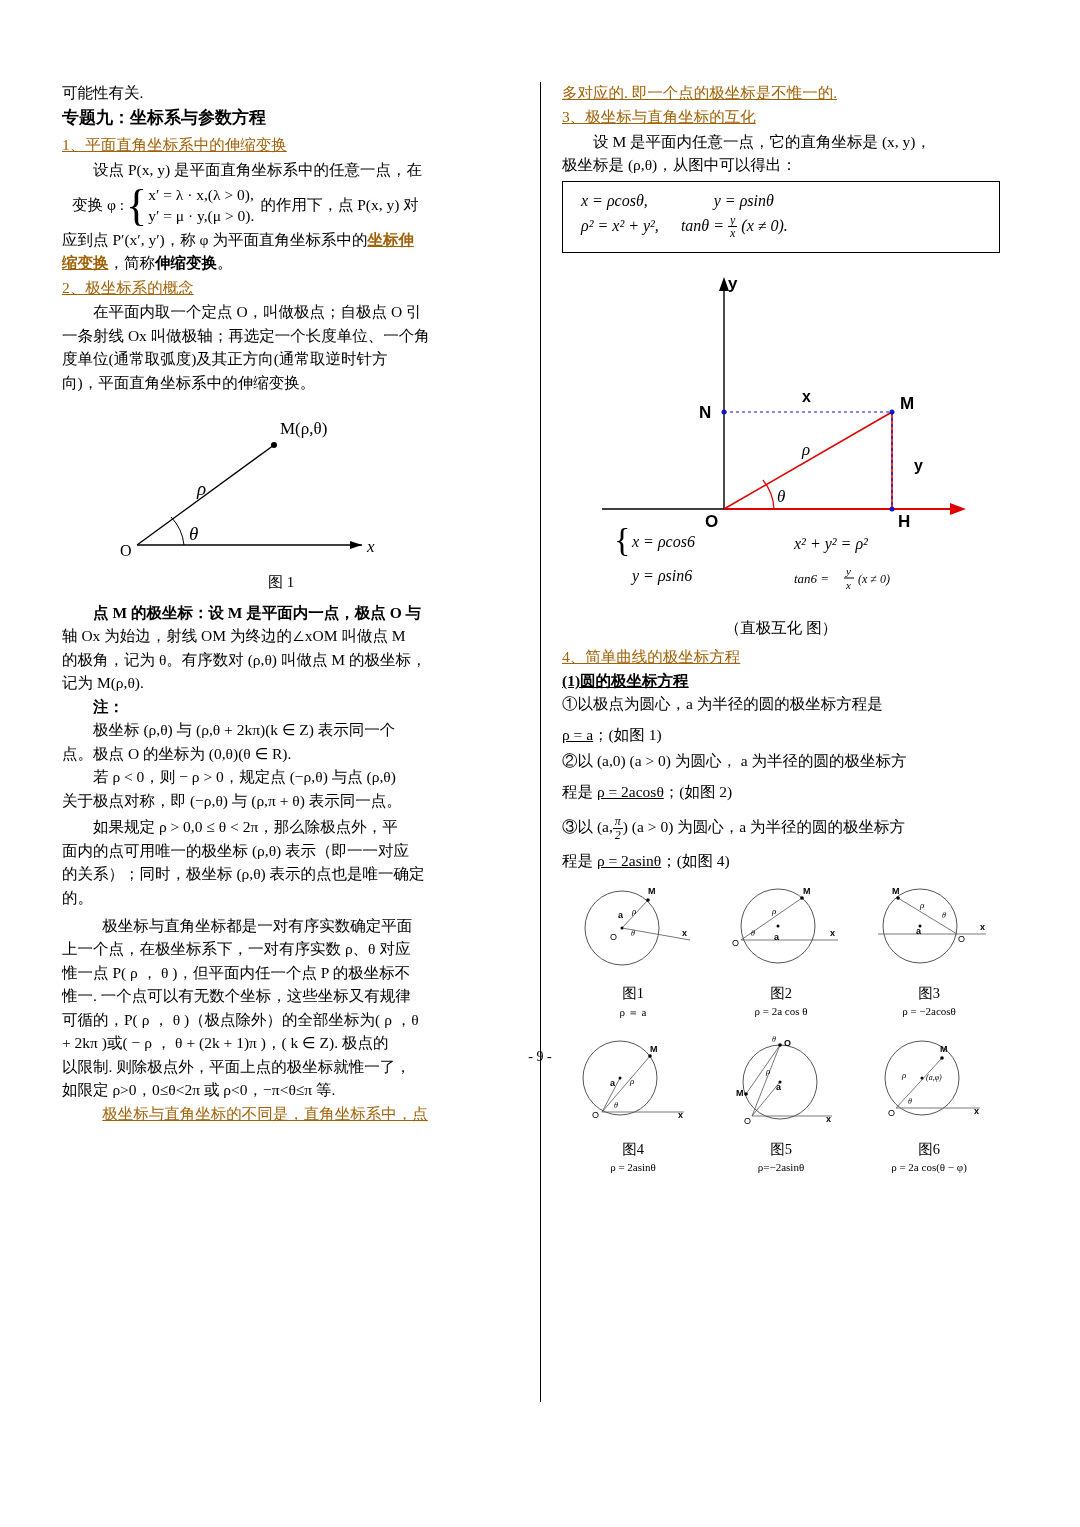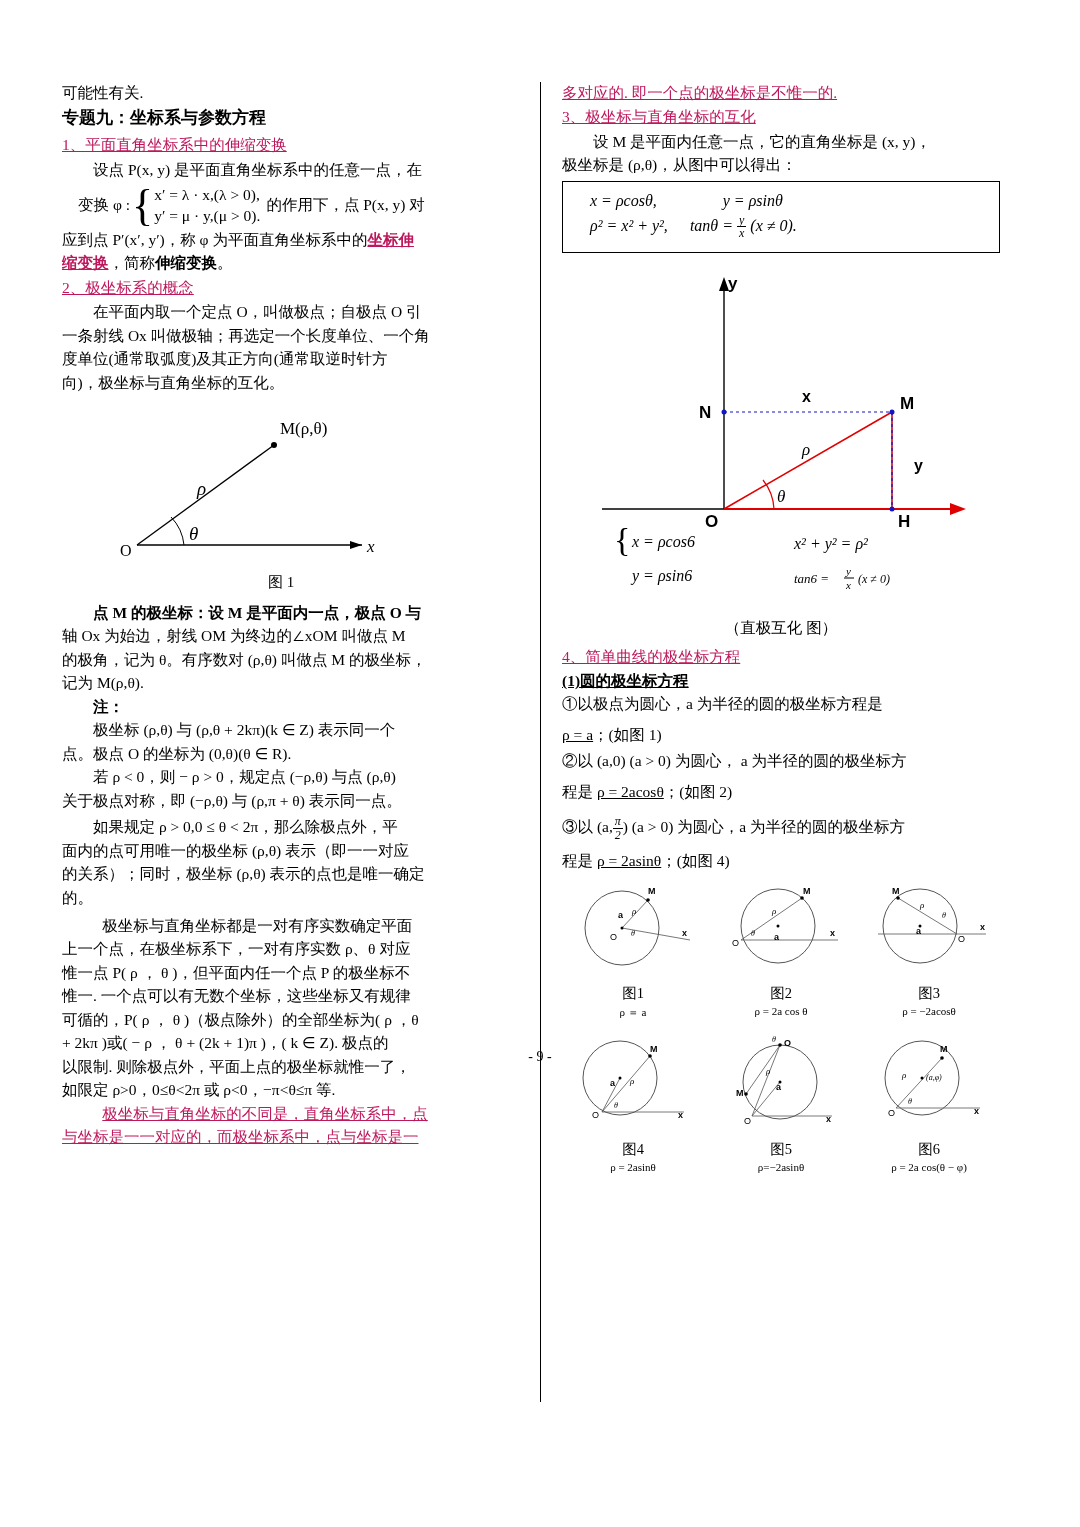--- a/index.html
+++ b/index.html
@@ -28,52 +28,52 @@
     width:438px;
   }
   .col-left{left:62px;}
   .col-right{left:562px;}
 
   p{margin:0 0 1px 0;line-height:1.45;font-size:15.5px;}
   .ind{text-indent:2em;}
   .u{text-decoration:underline;}
   .b{font-weight:bold;}
   .i{font-style:italic;font-family:"Liberation Serif",serif;}
-  .blue{color:#be185d;}
+  .blue{color:#a16207;}
   .title{
     font-weight:bold;font-size:17px;margin:2px 0 3px 0;
     font-family:"Liberation Sans", sans-serif;
   }
   .sec{
     text-decoration:underline;font-size:15.5px;margin:2px 0 2px 0;
   }
 
   
   .transform-row{
-    display:flex;align-items:center;font-size:15.5px;margin:4px 0 2px 16px;
+    display:flex;align-items:center;font-size:15.5px;margin:4px 0 2px 10px;
   }
   .brace{
     font-size:44px;line-height:26px;margin:0 1px 0 2px;
     font-family:"Liberation Serif",serif;
   }
   .brace-lines{display:inline-block;vertical-align:middle;}
   .brace-lines span{display:block;line-height:1.35;white-space:nowrap;}
 
   
   .fig1{position:relative;height:170px;margin:6px 0 0 0;}
   .figcap{text-align:center;font-size:15px;margin-top:2px;}
 
   
   .boxf{
     border:1px solid #000;
     padding:6px 10px 8px 10px;
     margin:4px 0 6px 0;
     font-size:16px;
   }
-  .boxf div{margin:4px 17px;white-space:nowrap;}
+  .boxf div{margin:4px 8px;white-space:nowrap;}
 
   .frac{display:inline-block;vertical-align:middle;text-align:center;font-size:12px;line-height:1.05;}
   .frac .num{display:block;border-bottom:1px solid #000;padding:0 2px;}
   .frac .den{display:block;padding:0 2px;}
   .cap-center{text-align:center;font-size:15.5px;margin-top:4px;}
 
   .circles{margin-top:6px;}
   .crow{display:flex;justify-content:space-between;align-items:flex-start;}
   .cell{width:142px;text-align:center;}
   .cell .cap{font-size:14.5px;margin-top:2px;}
@@ -115,21 +115,21 @@
     </p>
     <p>
       <span class="b u blue">缩变换</span><span>，简称</span><span class="b">伸缩变换</span><span>。</span>
     </p>
 
     <p class="sec blue">2、极坐标系的概念</p>
 
     <p class="ind"><span>在平面内取一个定点 O，叫做极点；自极点 O 引</span></p>
     <p>一条射线 Ox 叫做极轴；再选定一个长度单位、一个角</p>
     <p>度单位(通常取弧度)及其正方向(通常取逆时针方</p>
-    <p>向)，极坐标与直角坐标的互化。</p>
+    <p>向)，平面直角坐标系中的伸缩变换。</p>
 
     <div class="fig1">
       <svg width="438" height="170" viewBox="0 0 438 170">
 
         <line x1="75" y1="145" x2="300" y2="145" stroke="#000" stroke-width="1.3"></line>
         <polygon points="300,145 288,141 288,149" fill="#000"></polygon>
 
         <line x1="75" y1="145" x2="212" y2="45" stroke="#000" stroke-width="1.3"></line>
         <circle cx="212" cy="45" r="3" fill="#000"></circle>
 
@@ -160,21 +160,20 @@
 
     <p class="ind" style="margin-top:6px;text-indent:2.6em;">极坐标与直角坐标都是一对有序实数确定平面</p>
     <p>上一个点，在极坐标系下，一对有序实数 ρ、θ 对应</p>
     <p>惟一点 P( ρ ， θ )，但平面内任一个点 P 的极坐标不</p>
     <p>惟一. 一个点可以有无数个坐标，这些坐标又有规律</p>
     <p>可循的，P( ρ ， θ )（极点除外）的全部坐标为( ρ ，θ</p>
     <p>+ 2kπ )或( − ρ ， θ + (2k + 1)π )，( k ∈ Z). 极点的</p>
     <p>以限制. 则除极点外，平面上点的极坐标就惟一了，</p>
     <p>如限定 ρ&gt;0，0≤θ&lt;2π 或 ρ&lt;0，−π&lt;θ≤π 等.</p>
     <p class="ind u blue" style="text-indent:2.6em;">极坐标与直角坐标的不同是，直角坐标系中，点</p>
-    <p class="u blue">与坐标是一一对应的，而极坐标系中，点与坐标是一</p>
   </div>
 
   <div class="col col-right">
 
     <p class="u blue">多对应的. 即一个点的极坐标是不惟一的.</p>
     <p class="sec blue">3、极坐标与直角坐标的互化</p>
     <p class="ind">设 M 是平面内任意一点，它的直角坐标是 (x, y)，</p>
     <p>极坐标是 (ρ,θ)，从图中可以得出：</p>
 
     <div class="boxf">

